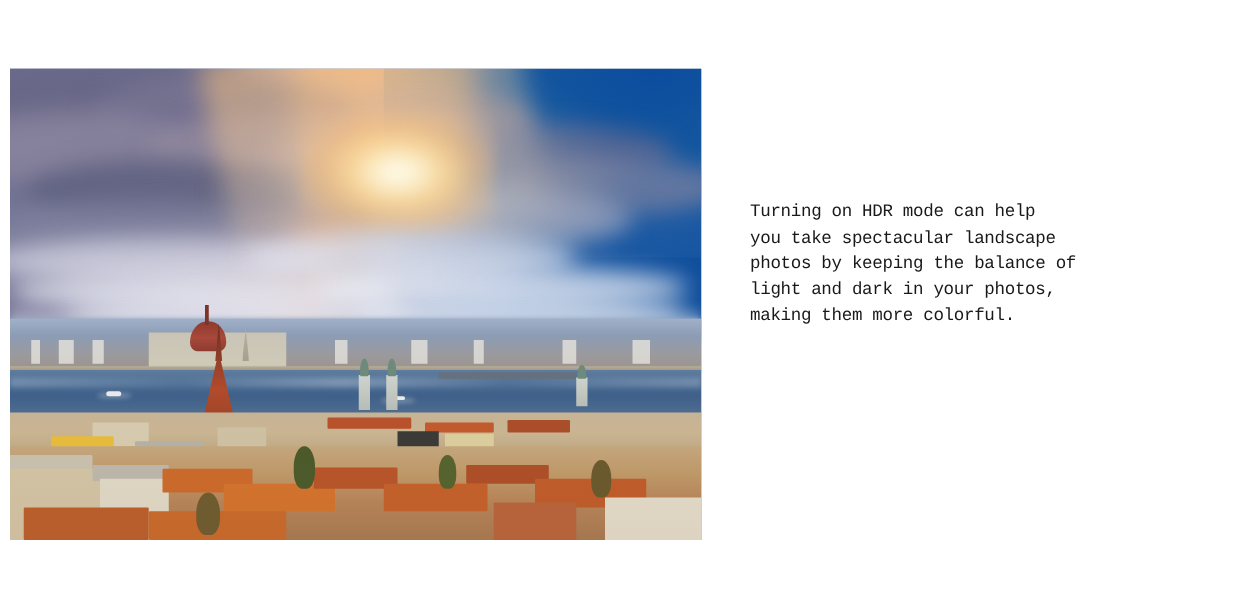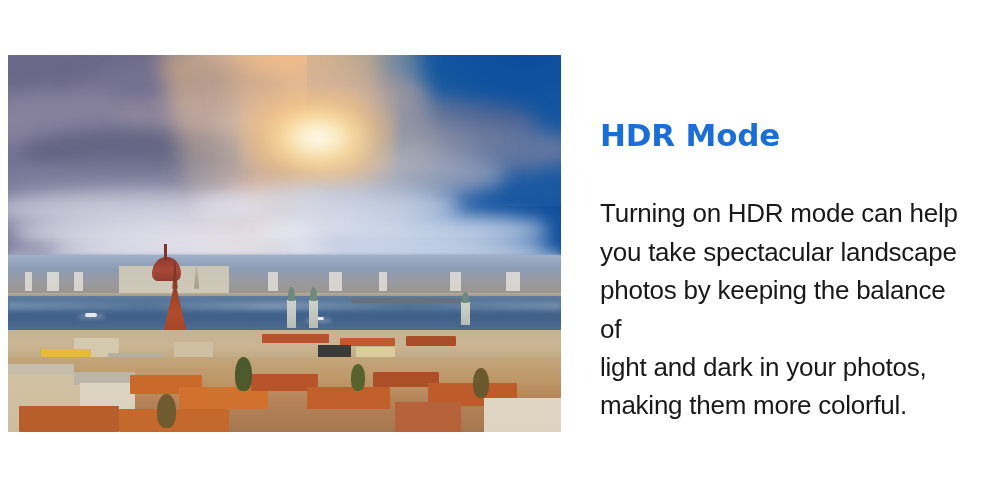--- a/index.html
+++ b/index.html
@@ -338,22 +338,22 @@
     font-family: "DejaVu Sans", "Liberation Sans", sans-serif;
     font-size: 31px;
     font-weight: bold;
     letter-spacing: -0.2px;
     color: #1b6ed6;
     line-height: 1.1;
   }
   .body-copy {
     margin: 0;
     padding-top: 42px;
-    font-family: Liberation Sans, sans-serif;
-    font-size: 26px;
+    font-family: Liberation Mono, monospace;
+    font-size: 14px;
     font-weight: normal;
     line-height: 1.48;
     color: #191919;
     letter-spacing: -0.25px;
     white-space: pre-line;
   }
 </style>
 </head>
 <body>
 
@@ -453,21 +453,20 @@
       <div class="tree" style="left:41%; top:80%; width:3.2%; height:9%;  background:#4a5a2c;"></div>
       <div class="tree" style="left:62%; top:82%; width:2.6%; height:7%;  background:#55642f;"></div>
       <div class="tree" style="left:84%; top:83%; width:3.0%; height:8%;  background:#6a5a2e;"></div>
       <div class="tree" style="left:27%; top:90%; width:3.4%; height:9%;  background:#6e5c30;"></div>
 
       <div class="photo-tone"></div>
     </div>
   </div>
 
   <div class="text-panel">
-    <h1 class="title">HDR Mode</h1>
     <p class="body-copy">Turning on HDR mode can help
 you take spectacular landscape
 photos by keeping the balance of
 light and dark in your photos,
 making them more colorful.</p>
   </div>
 
 </div>
 
 </body></html>

